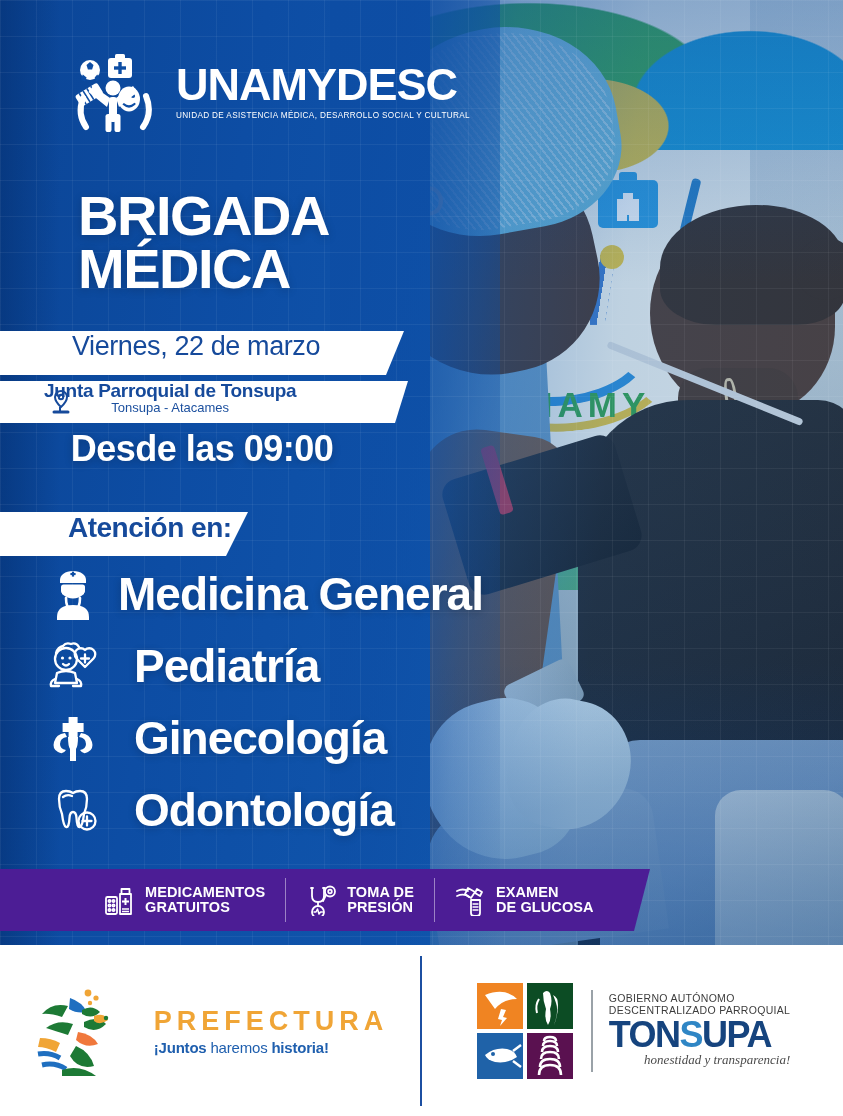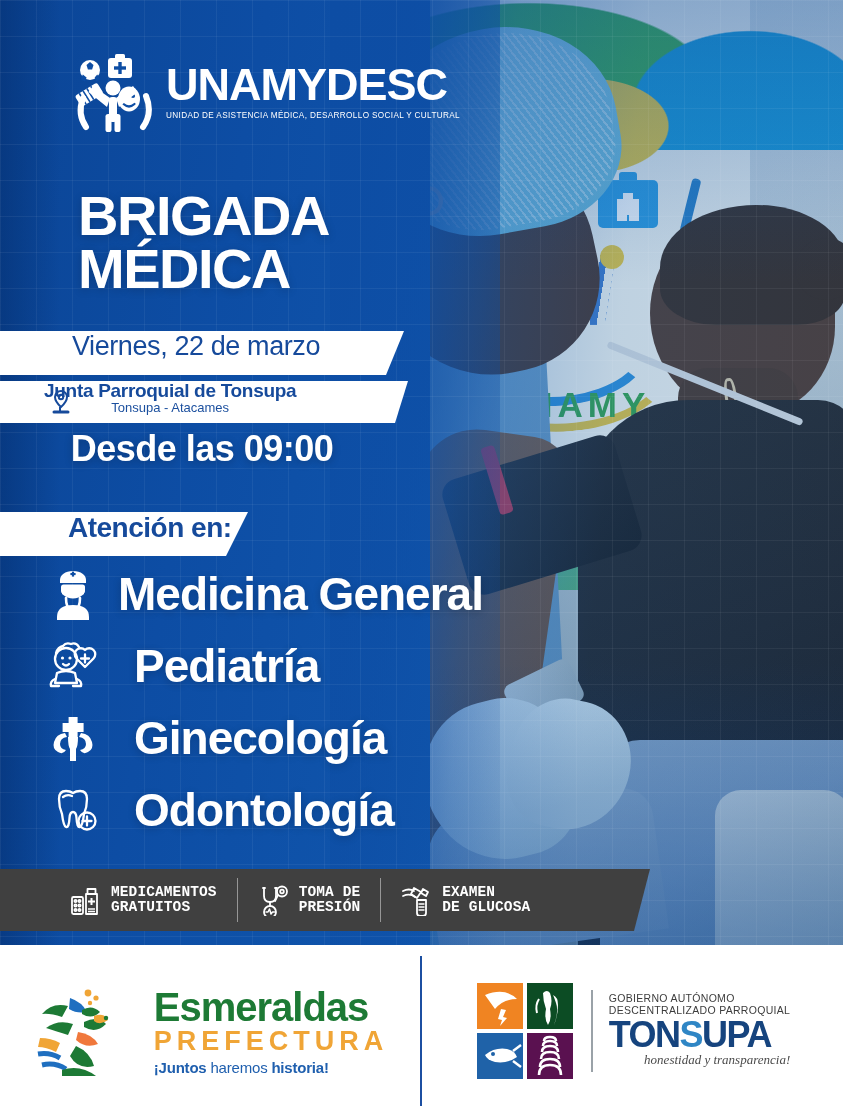--- a/index.html
+++ b/index.html
@@ -219,21 +219,21 @@
     position:absolute;left:0;top:0;width:843px;height:945px;
     background-image:
       linear-gradient(to right, rgba(255,255,255,.055) 1px, transparent 1px),
       linear-gradient(to bottom, rgba(255,255,255,.055) 1px, transparent 1px);
     background-size:36px 36px;
     pointer-events:none;
   }
 
   
   .logo{
-    position:absolute;left:70px;top:52px;display:flex;align-items:center;gap:10px;
+    position:absolute;left:70px;top:52px;display:flex;align-items:center;gap:20px;
   }
   .logo-mark{width:86px;height:80px;flex:none;}
   .logo-txt{display:flex;flex-direction:column;}
   .logo-word{
     font-size:45px;font-weight:700;color:#fff;letter-spacing:-1px;line-height:.95;
   }
   .logo-sub{
     font-size:8.2px;color:#fff;letter-spacing:.35px;margin-top:4px;white-space:nowrap;
   }
 
@@ -290,23 +290,23 @@
   .spec-lbl{
     font-size:46px;font-weight:700;color:#fff;letter-spacing:-1px;
     text-shadow:0 2px 9px rgba(0,0,0,.2);
   }
   .s0{top:565px;} .s1{top:637px;} .s2{top:709px;} .s3{top:781px;}
   .s1 .spec-lbl,.s2 .spec-lbl,.s3 .spec-lbl{margin-left:16px;}
 
   
   .strip{
     position:absolute;left:0;top:869px;width:650px;height:62px;
-    background:#404040;
+    background:#4c1d95;
     clip-path:polygon(0 0,650px 0,634px 62px,0 62px);
-    display:flex;align-items:center;padding-left:50px;font-family:Liberation Mono, monospace;
+    display:flex;align-items:center;padding-left:84px;
   }
   .strip-item{
     display:flex;align-items:center;gap:9px;padding:0 20px;height:44px;
   }
   .strip-item + .strip-item{border-left:1px solid rgba(255,255,255,.45);}
   .strip-ico{width:32px;height:32px;flex:none;}
   .strip-lbl{
     font-size:14.5px;font-weight:700;color:#fff;line-height:1.06;letter-spacing:.1px;
   }
   .strip-lbl b{display:block;font-weight:700;}
@@ -604,21 +604,20 @@
           <path d="M50 30 q10-6 18 2 q-8 8-18 2z" fill="#1d7a35"></path>
           <path d="M52 42 q14-7 22 2 q-10 10-22 3z" fill="#1d7a35"></path>
           <path d="M46 52 q14 2 20 12 q-12 5-22-4z" fill="#f0783c"></path>
           <path d="M44 66 q14 6 18 20 q-16 4-24-10z" fill="#1d7a35"></path>
           <path d="M62 36 q10-4 14 4 q-8 6-14 1z" fill="#f0a536"></path>
           <circle cx="74" cy="38" r="2.2" fill="#1d7a35"></circle>
           <path d="M30 90 q18-6 34 6 l-34 0z" fill="#1d7a35"></path>
         </g>
       </svg>
       <div class="esm-txt">
-        <div class="esm-1">Esmeraldas</div>
         <div class="esm-2">PREFECTURA</div>
         <div class="esm-3"><b>¡Juntos</b><span> haremos </span><b>historia!</b></div>
       </div>
     </div>
 
     <div class="f-div"></div>
 
     <div class="f-right">
       <svg class="ton-mark" viewBox="0 0 100 100">
         <rect x="2" y="2" width="46" height="46" fill="#f08422"></rect>

